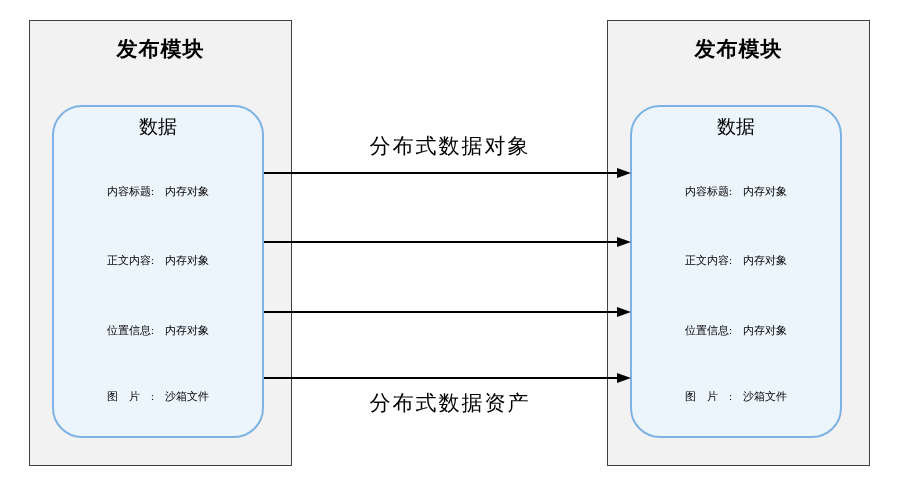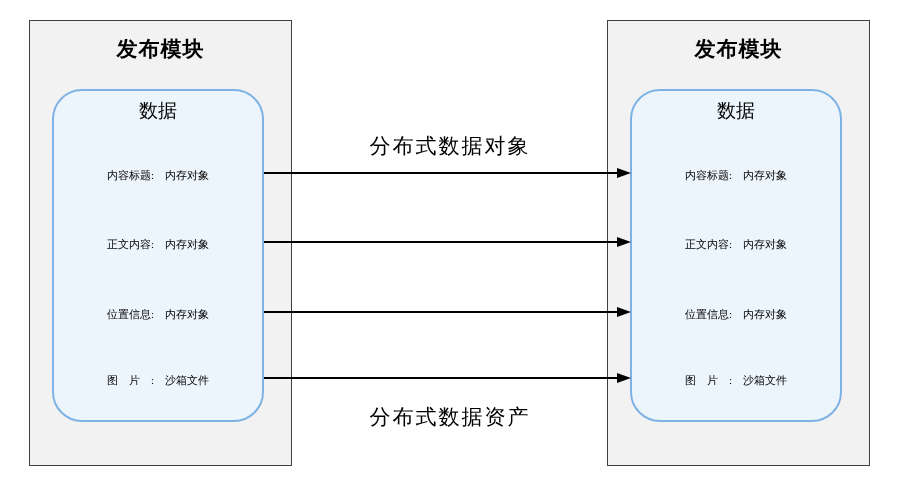--- a/index.html
+++ b/index.html
@@ -34,21 +34,21 @@
     right: 0;
     text-align: center;
     font-weight: bold;
     font-size: 21px;
     line-height: 24px;
     letter-spacing: 1px;
   }
   .data-box {
     position: absolute;
     left: 22px;
-    top: 68px;
+    top: 84px;
     width: 212px;
     height: 333px;
     background: var(--data-fill, #ecf5fc);
     border: 2px solid var(--data-border, #7fb2e4);
     border-radius: 30px;
     box-sizing: border-box;
   }
   .data-title {
     position: absolute;
     top: 8px;
@@ -98,21 +98,21 @@
   .flow-label {
     position: absolute;
     left: 321px;
     width: 258px;
     text-align: center;
     font-size: 21px;
     line-height: 26px;
     letter-spacing: 2px;
   }
   .flow-label-top    { top: 133px; }
-  .flow-label-bottom { top: 406px; font-family: Liberation Mono, monospace; }
+  .flow-label-bottom { top: 390px; }
 </style>
 </head>
 <body>
 
 <div class="canvas">
 
   <div class="module module-left">
     <div class="module-title">发布模块</div>
     <div class="data-box">
       <div class="data-title">数据</div>

